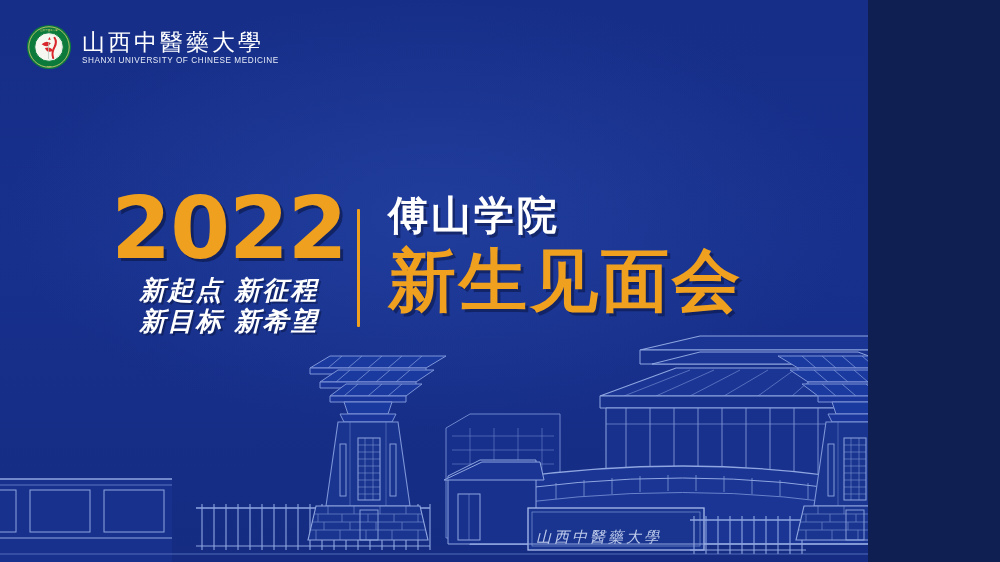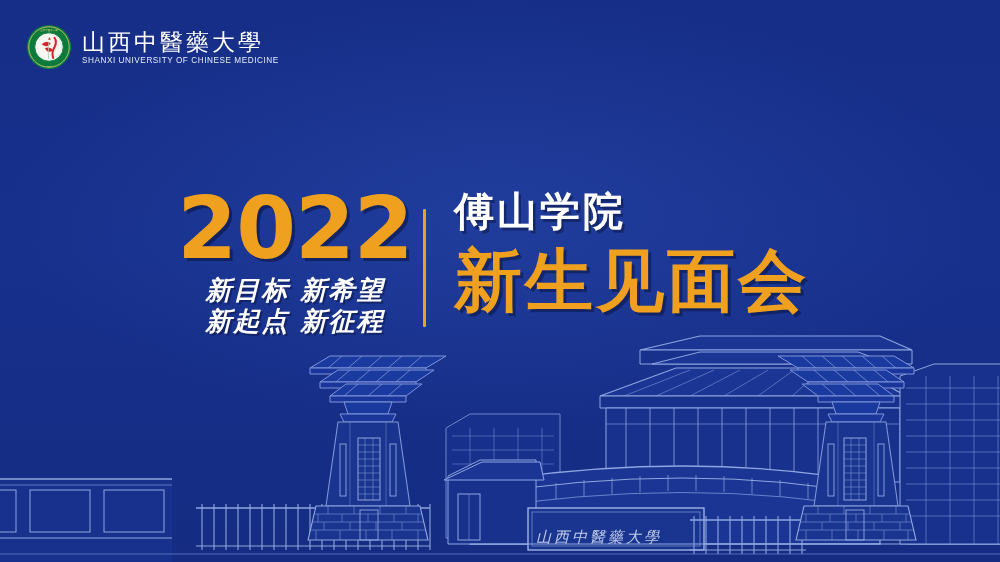--- a/index.html
+++ b/index.html
@@ -3,21 +3,21 @@
 <meta charset="utf-8">
 <title>新生见面会</title>
 <style>
   html, body {
     margin: 0;
     padding: 0;
     background: #0f1f52;
   }
   #poster {
     position: relative;
-    width: 1000px;
+    width: 868px;
     height: 562px;
     overflow: hidden;
     background: #17308c;
     font-family: "Liberation Sans", "DejaVu Sans", sans-serif;
     user-select: none;
   }
   
   .bg-sheen {
     position: absolute;
     inset: 0;
@@ -128,21 +128,20 @@
     padding-top: 8px;
   }
   .subtitle {
     font-size: 40px;
     line-height: 1.05;
     font-weight: bold;
     color: #ffffff;
     letter-spacing: 3px;
     white-space: nowrap;
     text-shadow: 2.5px 2.5px 0 rgba(9,20,62,0.5);
-    font-family: Liberation Mono, monospace;
   }
   .headline {
     margin-top: 10px;
     font-size: 68px;
     line-height: 1.0;
     font-weight: bold;
     color: #efa01e;
     letter-spacing: 3px;
     white-space: nowrap;
     text-shadow: 3px 3px 0 rgba(8,18,58,0.5);
@@ -202,22 +201,22 @@
       <div class="logo-cn">山西中醫藥大學</div>
       <div class="logo-en">SHANXI UNIVERSITY OF CHINESE MEDICINE</div>
     </div>
   </div>
 
   <div class="title-block">
 
     <div class="title-left">
       <div class="year">2022</div>
       <div class="slogan">
+        <div class="slogan-line">新起点 新征程</div>
         <div class="slogan-line">新目标 新希望</div>
-        <div class="slogan-line">新起点 新征程</div>
       </div>
     </div>
 
     <div class="divider"></div>
 
     <div class="title-right">
       <div class="subtitle">傅山学院</div>
       <div class="headline">新生见面会</div>
     </div>
   </div>

